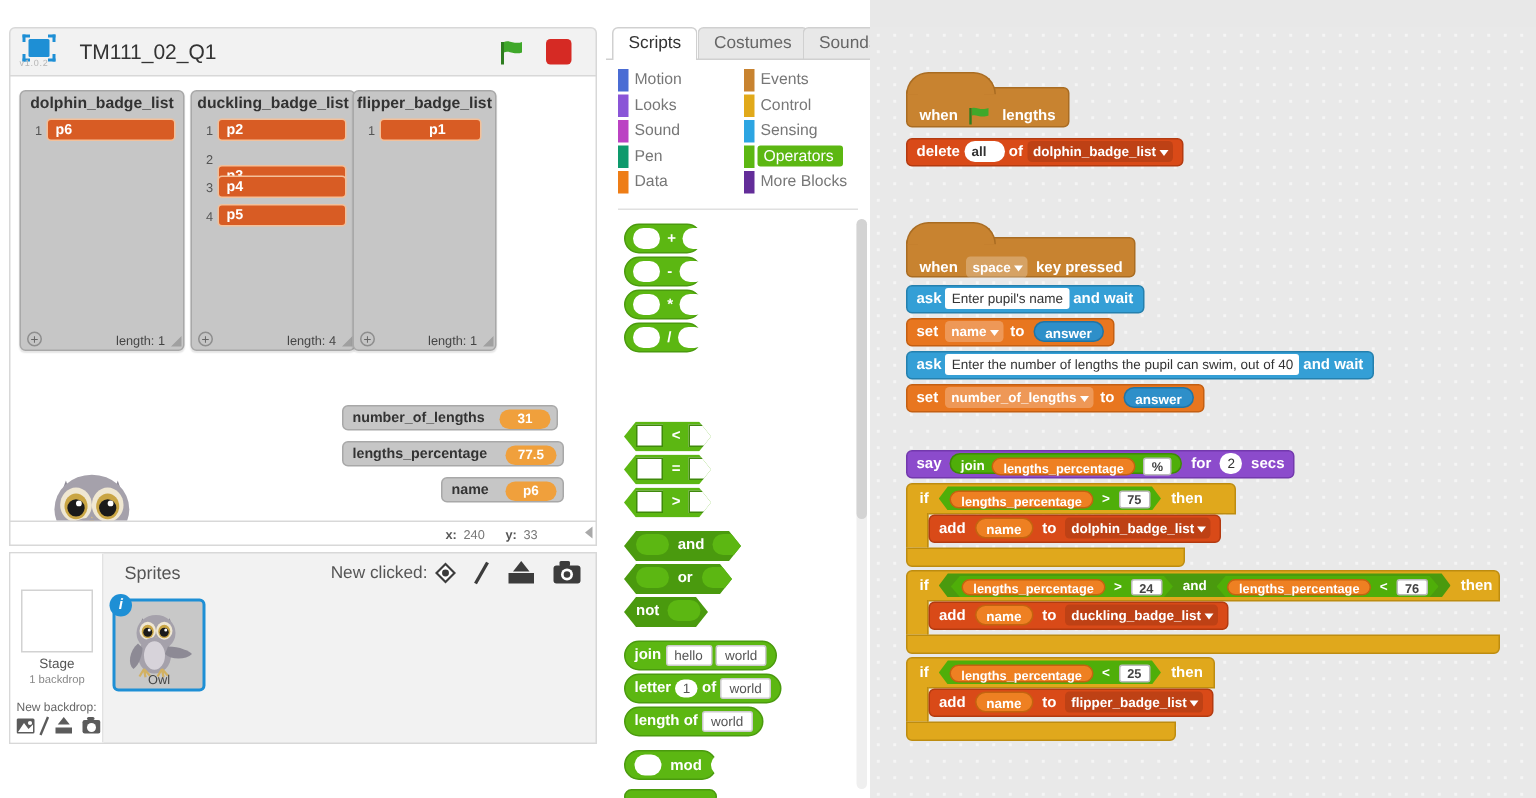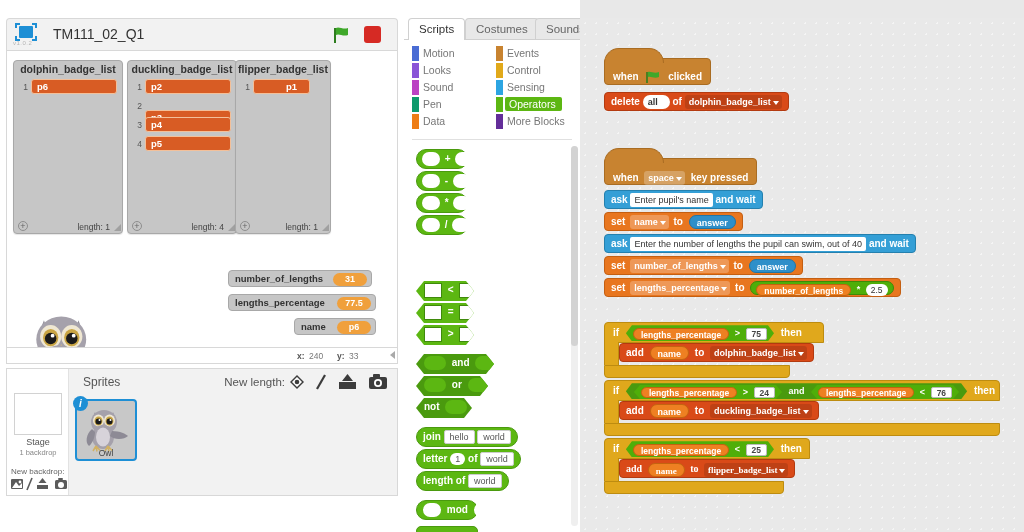--- a/index.html
+++ b/index.html
@@ -409,21 +409,21 @@
           <div class="list-len">length: 4</div>
           <div class="list-resize"></div>
         </div>
       </div>
 
       <div class="list-watcher" style="left:228px; top:9px; width:96px; height:174px;">
         <div class="list-title">flipper_badge_list</div>
         <div class="list-rows">
           <div class="list-row">
             <span class="row-idx">1</span>
-            <span class="row-cell" style="width:57px;padding-left:32px;">p1</span>
+            <span class="row-cell" style="width:68px;padding-left:32px;">p1</span>
           </div>
         </div>
         <div class="list-footer">
           <div class="list-plus">+</div>
           <div class="list-len">length: 1</div>
           <div class="list-resize"></div>
         </div>
       </div>
 
       <div class="var-watcher" style="left:221px; top:219px; width:144px;">
@@ -490,21 +490,21 @@
               <path d="M31.5,1 l4,5 h-8 z"></path>
               <rect x="44" y="3" width="12" height="9" rx="1.5"></rect>
               <circle cx="50" cy="8" r="3" fill="#fff"></circle>
               <rect x="47" y="1" width="5" height="2" rx="1"></rect>
             </g>
           </svg>
         </div>
       </div>
 
       <div id="sprites-label">Sprites</div>
-      <div id="new-sprite-label">New length:</div>
+      <div id="new-sprite-label">New clicked:</div>
       <div id="new-sprite-icons">
         <svg width="100" height="18" viewBox="0 0 100 18">
           <g fill="#3c3c3c">
             <g>
               <path d="M8,2 L15,9 L8,16 L1,9 Z"></path>
               <path d="M8,4 L13,9 L8,14 L3,9 Z" fill="#fff"></path>
               <circle cx="8" cy="9" r="2.3"></circle>
             </g>
             <path d="M28,16 L36,2" stroke="#3c3c3c" stroke-width="2.2" fill="none"></path>
             <g>
@@ -691,21 +691,21 @@
 
   <div id="scripts-col">
     <div id="scripts-canvas">
 
       <div class="hat" style="left:24px; top:40px;">
         <span class="hl">when</span>
         <svg class="flag-svg hl" width="16" height="13" viewBox="0 0 16 13" style="margin:0 4px;">
           <path d="M2,1 L2,12" stroke="#2e7d1f" stroke-width="1.6" fill="none"></path>
           <path d="M3,1 C6,0 9,3 14,1 L14,6 C9,8 6,5 3,6 Z" fill="#3fa82a"></path>
         </svg>
-        <span class="hl">clicked</span>
+        <span class="hl">lengths</span>
       </div>
       <div class="blk data2" style="left:24px; top:74px;">
         <span>delete</span>
         <span class="inp" style="font-weight:bold; padding-right:12px; position:relative;">all</span>
         <span>of</span>
         <span class="drop dark">dolphin_badge_list</span>
       </div>
 
       <div class="hat" style="left:24px; top:140px;">
         <span class="hl">when</span>
@@ -732,31 +732,32 @@
         <span>and wait</span>
       </div>
 
       <div class="blk data" style="left:24px; top:238px;">
         <span>set</span>
         <span class="drop" style="margin:0 2px;">number_of_lengths</span>
         <span>to</span>
         <span class="rep blue" style="margin-left:3px;">answer</span>
       </div>
 
-      <div class="blk data" style="left:24px; top:260px;">
-        <span>set</span>
-        <span class="drop" style="margin:0 2px;">lengths_percentage</span>
-        <span>to</span>
-        <span class="rep greenop" style="margin-left:3px; padding:0 5px;">
-          <span class="rep orange" style="height:12px;line-height:12px;font-size:8.5px;">number_of_lengths</span>
-          <span style="padding:0 3px;">*</span>
-          <span class="inp" style="height:12px;line-height:12px;font-size:8.5px;">2.5</span>
+
+      <div class="blk look" style="left:24px; top:282px;">
+        <span>say</span>
+        <span class="rep greenop" style="margin:0 3px; padding:0 6px;">
+          <span>join</span>
+          <span class="rep orange" style="height:12px;line-height:12px;font-size:8.5px;margin:0 2px;">lengths_percentage</span>
+          <span class="inp sq" style="height:12px;line-height:11px;font-size:8.5px;">%</span>
         </span>
-      </div>
-
+        <span>for</span>
+        <span class="inp" style="margin:0 3px;">2</span>
+        <span>secs</span>
+      </div>
 
       <div class="cblk" style="left:24px; top:304px; width:220px;">
         <div class="c-top" style="width:220px;">
           <span>if</span>
           <span class="hexop" style="margin:0 4px;">
             <span class="rep orange" style="height:12px;line-height:12px;font-size:8.5px;">lengths_percentage</span>
             <span style="padding:0 3px;">&gt;</span>
             <span class="inp sq" style="height:12px;line-height:11px;font-size:8.5px;">75</span>
           </span>
           <span>then</span>
@@ -803,21 +804,21 @@
         <div class="c-top" style="width:206px;">
           <span>if</span>
           <span class="hexop" style="margin:0 4px;">
             <span class="rep orange" style="height:12px;line-height:12px;font-size:8.5px;">lengths_percentage</span>
             <span style="padding:0 3px;">&lt;</span>
             <span class="inp sq" style="height:12px;line-height:11px;font-size:8.5px;">25</span>
           </span>
           <span>then</span>
         </div>
         <div class="c-left"></div>
-        <div class="blk data2" style="left:15px; top:21px;font-family:Liberation Serif, serif;">
+        <div class="blk data2" style="left:15px; top:21px;">
           <span>add</span>
           <span class="rep orange" style="margin:0 3px;">name</span>
           <span>to</span>
           <span class="drop dark" style="margin-left:3px;">flipper_badge_list</span>
         </div>
         <div class="c-bot" style="top:43px; width:180px;"></div>
       </div>
 
     </div>
   </div>

